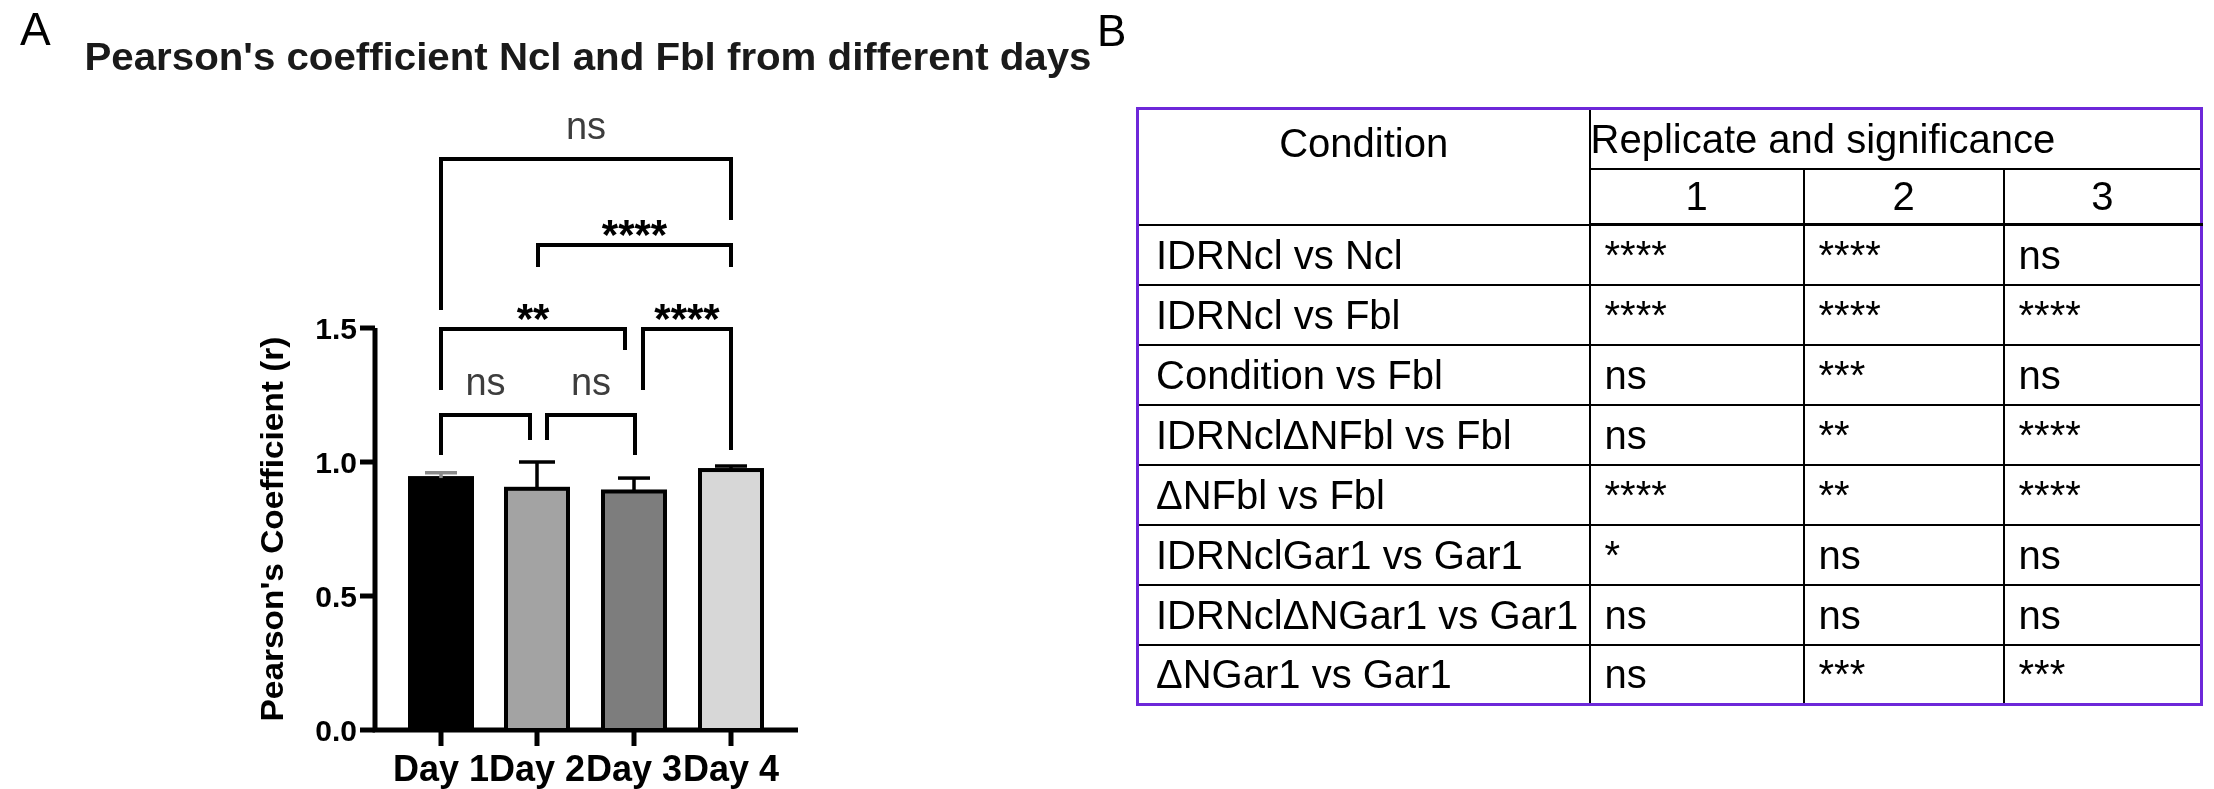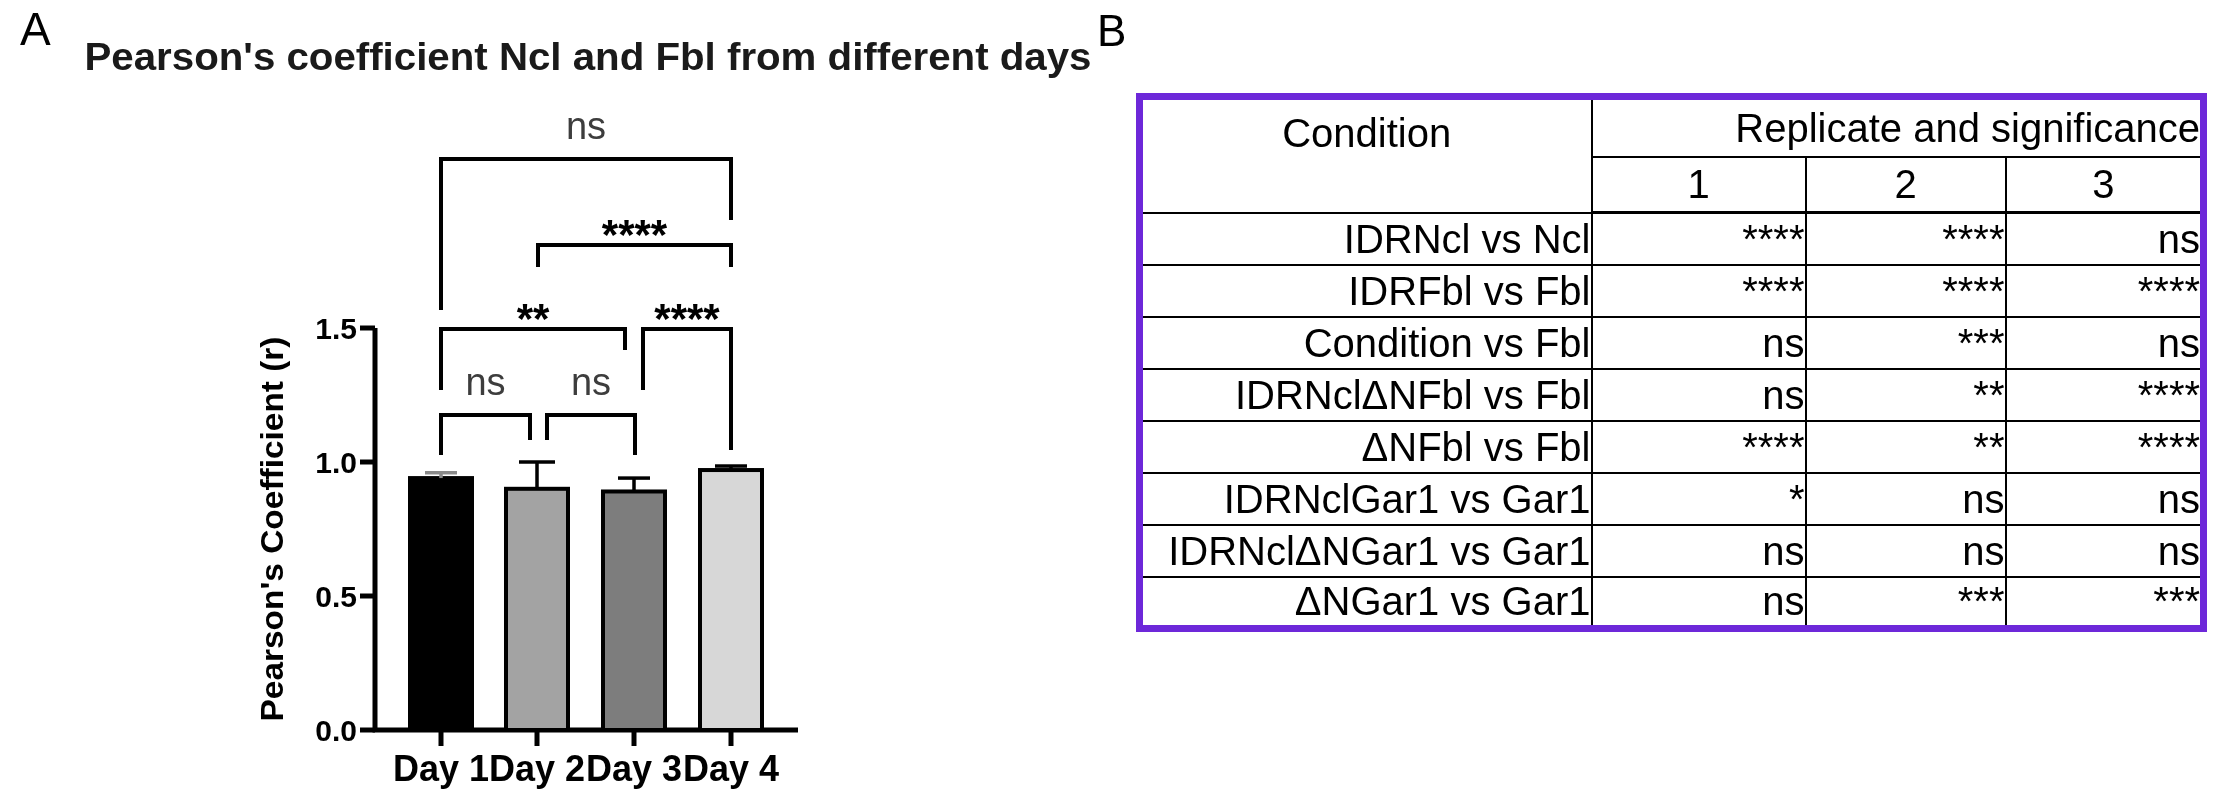--- a/index.html
+++ b/index.html
@@ -10,35 +10,35 @@
   }
   .panel-label {
     position:absolute; color:#000; font-weight:400; line-height:1;
   }
   #panel-a-label { left:20px; top:6px; font-size:46px; }
   #panel-b-label { left:1097px; top:9px; font-size:44px; }
   #chartA { position:absolute; left:0; top:0; width:1100px; height:789px; }
 
   
   #sig-table {
-    position:absolute; left:1136px; top:93px; width:1064px;
+    position:absolute; left:1136px; top:107px; width:1064px;
     border-collapse:collapse; table-layout:fixed;
-    border:7px solid #6d28d9;
+    border:3px solid #6d28d9;
     font-size:40px; color:#000;padding-left:41px;
   }
   #sig-table th, #sig-table td {
     border:2px solid #000; font-weight:400; line-height:1.05;
     overflow:hidden; white-space:nowrap;
   }
   #sig-table thead tr.hrow1 th { height:60px; }
   #sig-table thead tr.hrow2 th { height:56px; border-bottom:3px solid #000; }
   .th-cond { vertical-align:top; padding-top:12px; text-align:center; border-bottom:3px solid #000; }
-  .th-group { text-align:right; vertical-align:middle; border-bottom:2px solid #000; }
+  .th-group { text-align:left; vertical-align:middle; border-bottom:2px solid #000; }
   .th-rep { text-align:center; vertical-align:middle; }
-  #sig-table tbody td { height:52px; vertical-align:middle;text-align:right; }
+  #sig-table tbody td { height:60px; vertical-align:middle; }
   td.cond { text-align:left; padding-left:17px; }
   td.rep { text-align:left; padding-left:14px; }
 </style>
 </head>
 <body>
 
 <div id="figure">
 
   <div id="panel-a-label" class="panel-label">A</div>
 
@@ -109,21 +109,21 @@
       </tr>
     </thead>
     <tbody id="sig-tbody">
         <tr>
           <td class="cond">IDRNcl vs Ncl</td>
           <td class="rep">****</td>
           <td class="rep">****</td>
           <td class="rep">ns</td>
         </tr>
         <tr>
-          <td class="cond">IDRFbl vs Fbl</td>
+          <td class="cond">IDRNcl vs Fbl</td>
           <td class="rep">****</td>
           <td class="rep">****</td>
           <td class="rep">****</td>
         </tr>
         <tr>
           <td class="cond">Condition vs Fbl</td>
           <td class="rep">ns</td>
           <td class="rep">***</td>
           <td class="rep">ns</td>
         </tr>

